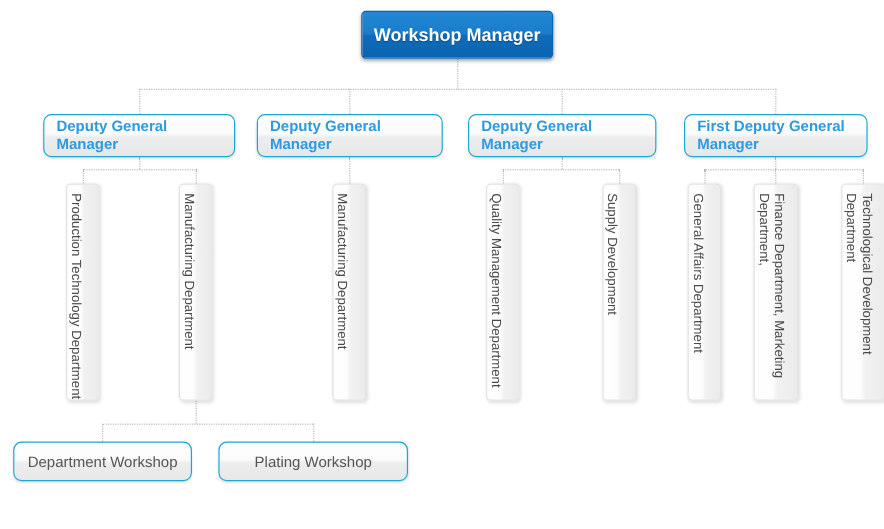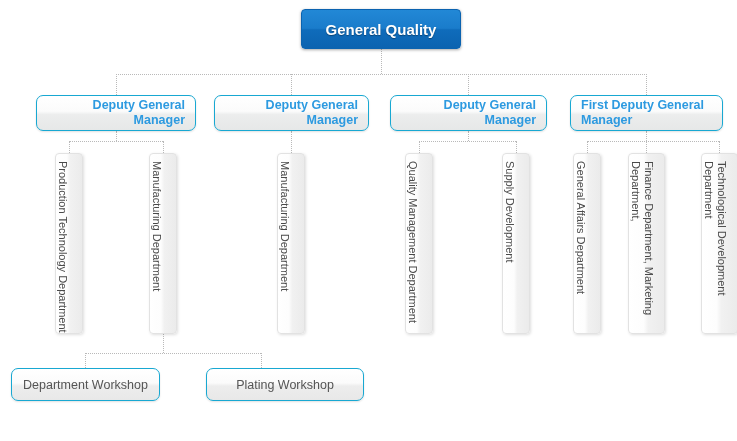--- a/index.html
+++ b/index.html
@@ -39,21 +39,21 @@
     border:1px solid #18a8d2;
     border-radius:7px;
     box-shadow:0 1px 2px rgba(0,0,0,.12);
     color:#2d9ae0;
     font-size:12.5px;
     font-weight:bold;
     display:flex;align-items:center;
     padding:0 10px;
     line-height:15px;
   }
-  .node-mgr.center{justify-content:center;text-align:right;}
+  .node-mgr.center{justify-content:center;}
 
   
   .node-dept{
     position:absolute;
     box-sizing:border-box;
     background:linear-gradient(to right,#ffffff 0%,#fdfdfd 42%,#f1f1f1 55%,#ebebeb 100%);
     border:1px solid #e2e2e2;
     border-radius:4px;
     box-shadow:1px 1px 3px rgba(0,0,0,.13);
     overflow:hidden;
@@ -113,21 +113,21 @@
   <div class="line v" style="left:587px;top:141px;height:12px;"></div>
   <div class="line v" style="left:646px;top:141px;height:12px;"></div>
   <div class="line v" style="left:719px;top:141px;height:12px;"></div>
 
   <div class="line v" style="left:163px;top:334px;height:19px;"></div>
   <div class="line h" style="left:85px;top:353px;width:176px;"></div>
   <div class="line v" style="left:85px;top:353px;height:15px;"></div>
   <div class="line v" style="left:261px;top:353px;height:15px;"></div>
 
   <div class="node-root" style="left:301px;top:9px;width:160px;height:40px;">
-    <span>General Quality</span>
+    <span>Workshop Manager</span>
   </div>
 
   <div class="node-mgr center" style="left:36px;top:95px;width:160px;height:36px;">
     <span>Deputy General Manager</span>
   </div>
   <div class="node-mgr center" style="left:214px;top:95px;width:155px;height:36px;">
     <span>Deputy General Manager</span>
   </div>
   <div class="node-mgr center" style="left:390px;top:95px;width:157px;height:36px;">
     <span>Deputy General Manager</span>
@@ -164,17 +164,17 @@
     <span class="vtext">Finance Department, Marketing Department,</span>
   </div>
 
   <div class="node-dept" style="left:701px;top:153px;width:37px;height:181px;">
     <span class="vtext">Technological Development Department</span>
   </div>
 
   <div class="node-ws" style="left:11px;top:368px;width:149px;height:33px;">
     <span>Department Workshop</span>
   </div>
-  <div class="node-ws" style="left:182px;top:368px;width:158px;height:33px;margin-left:24px;">
+  <div class="node-ws" style="left:182px;top:368px;width:158px;height:33px;">
     <span>Plating Workshop</span>
   </div>
 
 </div>
 
 </body></html>

